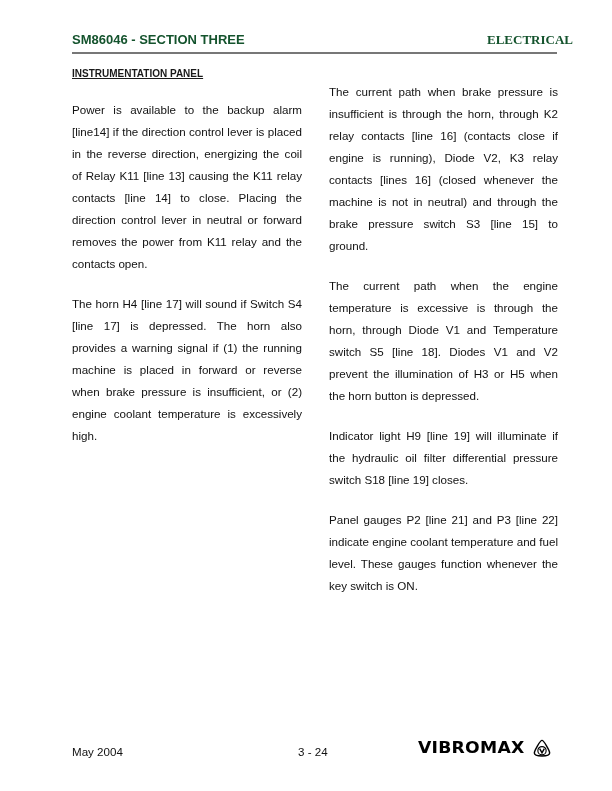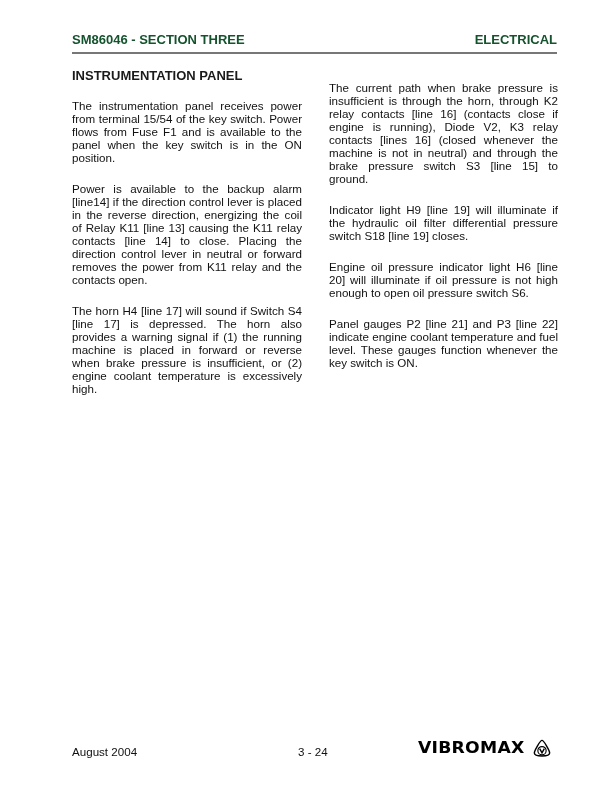--- a/index.html
+++ b/index.html
@@ -1,56 +1,55 @@
 <!DOCTYPE html>
 <html><head>
 <meta charset="utf-8">
 <style>
   html, body { margin: 0; padding: 0; background: #ffffff; }
   body { width: 612px; height: 791px; position: relative; overflow: hidden;
          font-family: "Liberation Sans", sans-serif; color: #111; }
   .hdr { position: absolute; top: 32px; font-weight: bold; font-size: 13px; color: #14532d; }
   .hdr-left { left: 72px; }
-  .hdr-right { right: 55px; }
+  .hdr-right { right: 39px; font-family: Liberation Serif, serif; }
   .rule { position: absolute; left: 72px; right: 55px; top: 52px; height: 2px; background: #777; }
-  .section-title { position: absolute; left: 72px; top: 68px; font-weight: bold; font-size: 13px; color: #1a1a1a; }
-  .col { position: absolute; width: 230px; font-size: 11.6px; line-height: 13px; text-align: justify; }
+  .section-title { position: absolute; left: 72px; top: 68px; font-weight: bold; font-size: 10px; color: #1a1a1a; text-decoration: underline; }
+  .col { position: absolute; width: 230px; font-size: 11.6px; line-height: 22px; text-align: justify; }
   .col-left { left: 72px; top: 99px; }
   .col-right { left: 329px; top: 81px; width: 229px; }
   .col p { margin: 0 0 18.1px 0; }
   .footer { position: absolute; top: 745px; font-size: 11.6px; color: #111; }
   .footer-date { left: 72px; }
   .footer-page { left: 298px; }
   .logo { position: absolute; left: 418px; top: 739px; display: flex; align-items: center; text-align: right; }
   .logo-text { font-family: "DejaVu Sans", sans-serif; font-weight: bold; font-size: 15px; letter-spacing: 0.2px; color: #000; font-stretch: expanded; transform: scaleX(1.15); transform-origin: left center; }
   .logo-icon { margin-left: 22px; width: 18px; height: 18px; }
 </style>
 </head>
 <body>
 
 <div class="hdr hdr-left">SM86046 - SECTION THREE</div>
 <div class="hdr hdr-right">ELECTRICAL</div>
 <div class="rule"></div>
 
 <div class="section-title">INSTRUMENTATION PANEL</div>
 
 <div class="col col-left">
-  <p>The instrumentation panel receives power from terminal 15/54 of the key switch.  Power flows from Fuse F1 and is available to the panel when the key switch is in the ON position.</p>
   <p>Power is available to the backup alarm [line14] if the direction control lever is placed in the reverse direction, energizing the coil of Relay K11 [line 13] causing the K11 relay contacts [line 14] to close.  Placing the direction control lever in neutral or forward removes the power from K11 relay and the contacts open.</p>
   <p>The horn H4 [line 17] will sound if Switch S4 [line 17] is depressed. The horn also provides a warning signal if (1) the running machine is placed in forward or reverse when brake pressure is insufficient, or (2) engine coolant temperature is excessively high.</p>
 </div>
 
 <div class="col col-right">
   <p>The current path when brake pressure is insufficient is through the horn, through K2 relay contacts [line 16] (contacts close if engine is running), Diode V2, K3 relay contacts [lines 16] (closed whenever the machine is not in neutral) and through the brake pressure switch S3 [line 15] to ground.</p>
+  <p> The current path when the engine temperature is excessive is through the horn, through Diode V1 and Temperature switch S5 [line 18]. Diodes V1 and V2 prevent the illumination of H3 or H5 when the horn button is depressed.</p>
   <p>Indicator light H9 [line 19] will illuminate if the hydraulic oil filter differential pressure switch S18  [line 19] closes.</p>
-  <p>Engine oil pressure indicator light H6 [line 20] will illuminate if oil pressure is not high enough to open oil pressure switch S6.</p>
   <p>Panel gauges P2 [line 21] and P3 [line 22] indicate engine coolant temperature and fuel level.  These gauges function whenever the key switch is ON.</p>
 </div>
 
-<div class="footer footer-date">August 2004</div>
+<div class="footer footer-date">May 2004</div>
 <div class="footer footer-page">3 - 24</div>
 
 <div class="logo">
   <span class="logo-text">VIBROMAX</span>
   <svg class="logo-icon" viewBox="0 0 20 20">
     <path d="M10 1.5 C12 1.5 18.5 13 18.5 15.5 C18.5 18 15 18.8 10 18.8 C5 18.8 1.5 18 1.5 15.5 C1.5 13 8 1.5 10 1.5 Z" fill="none" stroke="#000" stroke-width="1.6"></path>
     <circle cx="10" cy="13" r="4.6" fill="none" stroke="#000" stroke-width="1.3"></circle>
     <path d="M7.4 10.6 L10 15.4 L12.6 10.6" fill="none" stroke="#000" stroke-width="1.6"></path>
   </svg>
 </div>

